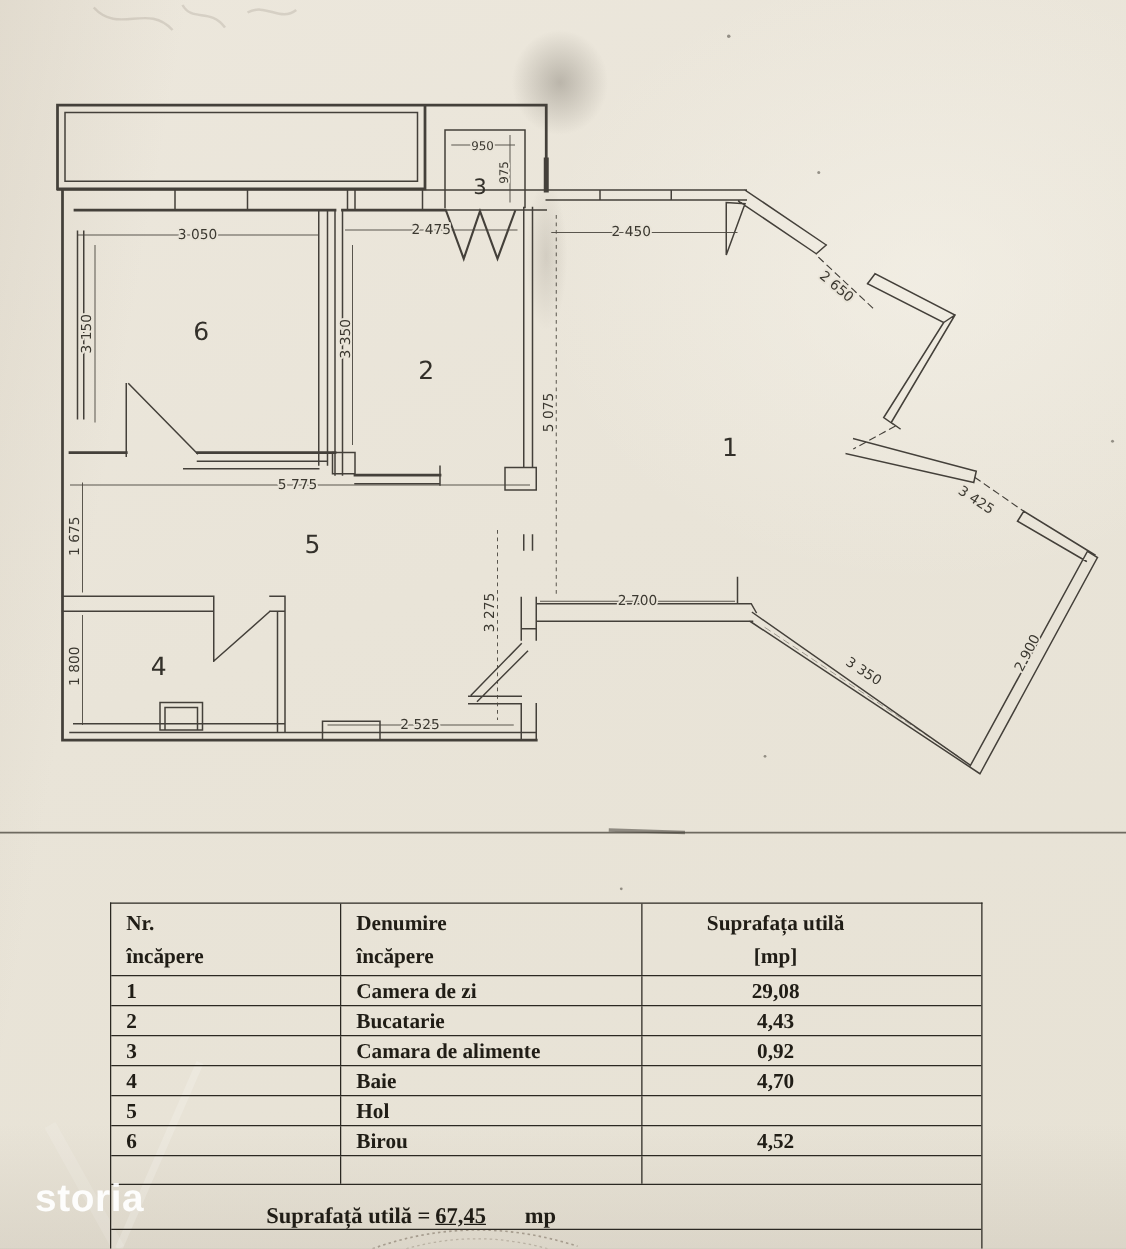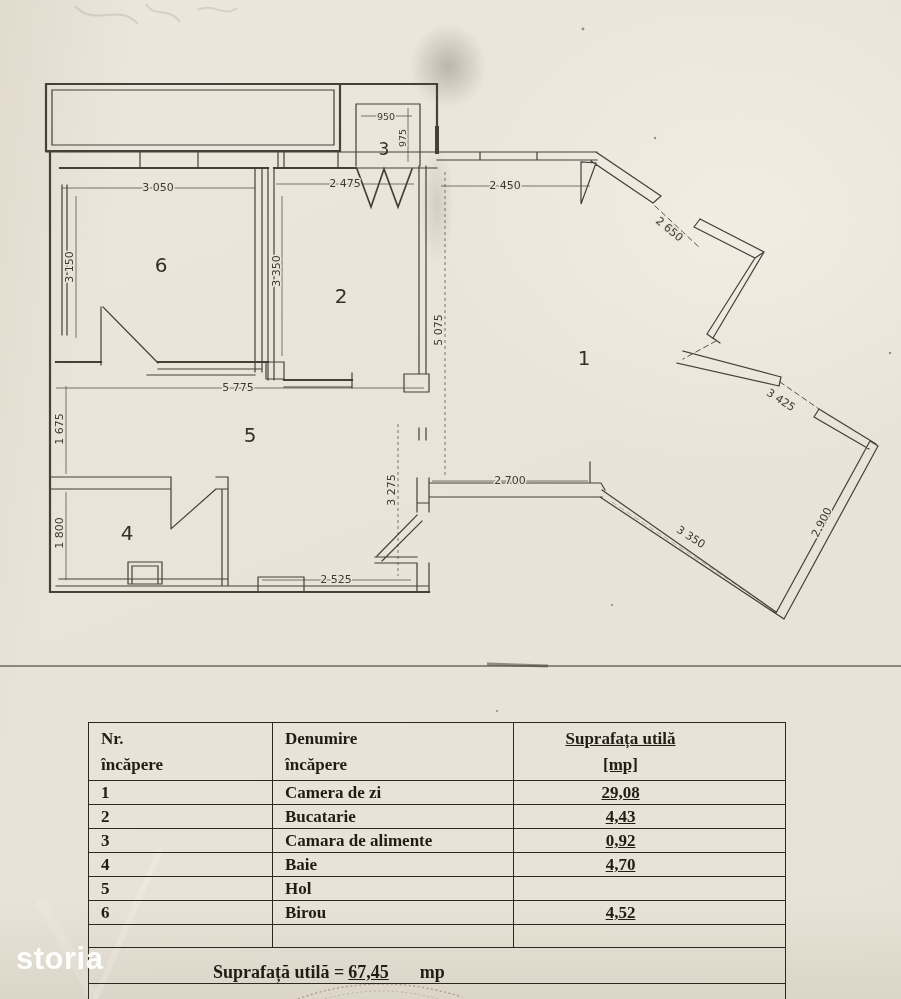--- a/index.html
+++ b/index.html
@@ -20,33 +20,33 @@
   .dim.small{font-size:9.5px;}
   .room{font:20px "DejaVu Sans",sans-serif;fill:#33302a;text-anchor:middle;}
   .room.small{font-size:17px;}
   
   #areatable{position:absolute;left:88px;top:722px;width:698px;color:#201d16;
      font-family:"Liberation Serif",serif;font-weight:700;font-size:17px;}
   .t-box{border:1.7px solid #2b2822;border-bottom:none;}
   .trow{display:flex;box-sizing:border-box;border-bottom:1.5px solid #2b2822;}
   .c1{width:184px;box-sizing:border-box;border-right:1.5px solid #2b2822;padding-left:12px;}
   .c2{width:241px;box-sizing:border-box;border-right:1.5px solid #2b2822;padding-left:12px;}
-  .c3{flex:1;box-sizing:border-box;text-align:center;padding-right:58px;text-decoration:underline;}
+  .c3{flex:1;box-sizing:border-box;text-align:center;padding-right:58px;}
   .thead{height:58px;}
   .thead .c1,.thead .c2{padding-top:3px;line-height:26px;}
   .thead .c3{padding-top:3px;line-height:26px;}
   .drow{height:24px;line-height:24px;}
   .erow{height:23px;}
   .totrow{height:36px;border-bottom:1.5px solid #2b2822;display:flex;align-items:flex-end;
           padding-left:124px;font-size:18px;box-sizing:border-box;}
   .totrow .val{margin-left:4px;text-decoration:underline;}
   .totrow .unit{margin-left:31px;}
   .tailrow{height:17px;}
   
-  #wm{position:absolute;left:16px;top:941px;font-family:"Liberation Sans",sans-serif;
+  #wm{position:absolute;left:28px;top:941px;font-family:"Liberation Sans",sans-serif;
       font-weight:700;font-size:31px;letter-spacing:.5px;color:rgba(255,255,255,.93);}
 </style>
 </head>
 <body>
 
 <div id="photo">
 
   <svg width="901" height="999" viewBox="0 0 901 999">
 
     <g fill="none" stroke="rgba(105,96,82,.17)" stroke-width="2">

